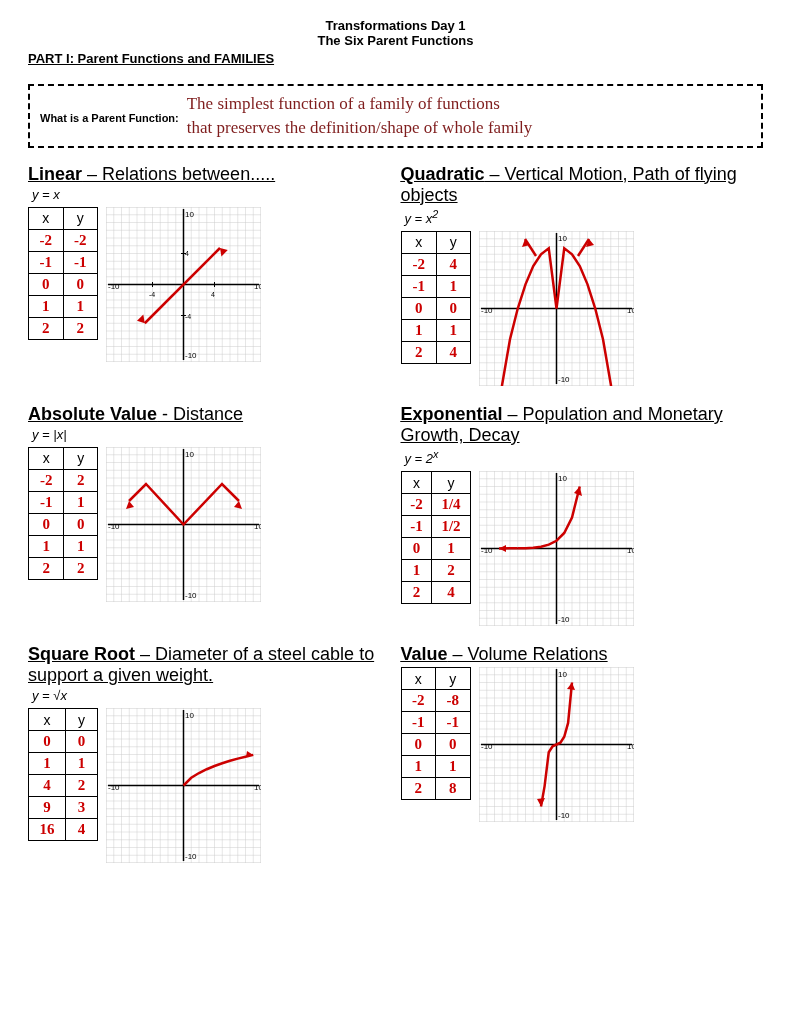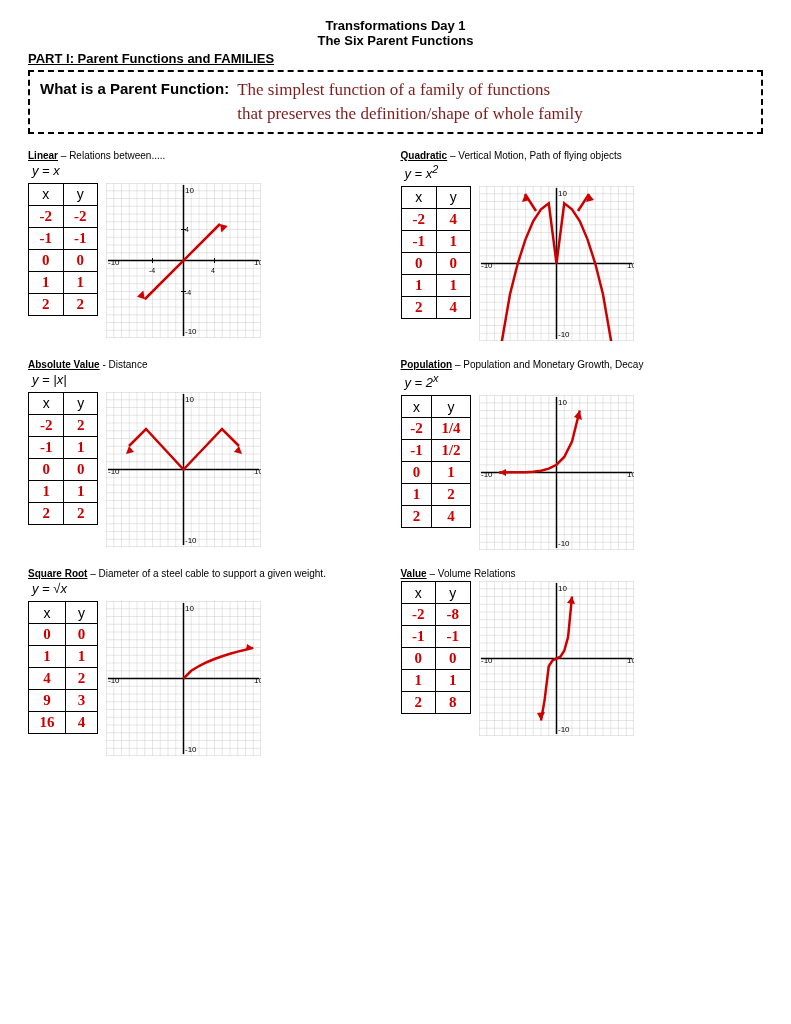--- a/index.html
+++ b/index.html
@@ -16,57 +16,58 @@
       text-align: center;
       margin-bottom: 3px;
     }
     .page-header .subtitle { font-weight: bold; font-size: 13px; }
     .page-header .title { font-weight: bold; font-size: 13px; }
 
     .part-header {
       font-weight: bold;
       font-size: 13px;
       text-decoration: underline;
-      margin-bottom: 4px;
+      margin-bottom: 18px;
     }
 
     .parent-def-box {
       border: 2px dashed #000;
       padding: 6px 10px;
       margin-bottom: 16px;
       display: flex;
       align-items: flex-start;
       gap: 8px;
     }
     .parent-def-label {
       font-weight: bold;
-      font-size: 15px;
+      font-size: 11px;
       white-space: nowrap;
-      margin-top: 2px;
+      margin-top: 20px;
     }
     .parent-def-text {
       font-family: 'Segoe Script', 'Comic Sans MS', cursive;
       color: #7f1d1d;
       font-size: 17px;
       line-height: 1.4;
     }
 
     .functions-grid {
       display: grid;
       grid-template-columns: 1fr 1fr;
       gap: 18px 10px;
     }
 
     .function-block {
       display: flex;
       flex-direction: column;
     }
     .function-title {
-      font-size: 10px;
+      font-size: 18px;
       margin-bottom: 2px;
+      text-decoration: underline;
     }
     .function-title .fname {
       text-decoration: underline;
       font-weight: bold;
     }
     .function-equation {
       font-style: italic;
       font-size: 13px;
       margin-bottom: 5px;
       margin-left: 4px;
@@ -449,21 +450,21 @@
 
           <polygon points="23,54 28,60 20,62" fill="#cc0000"></polygon>
           <polygon points="133,54 128,60 136,62" fill="#cc0000"></polygon>
         </svg>
       </div>
     </div>
   </div>
 
   <div class="function-block">
     <div class="function-title">
-      <span class="fname">Population</span><span> – Population and Monetary Growth, Decay</span>
+      <span class="fname">Exponential</span><span> – Population and Monetary Growth, Decay</span>
     </div>
     <div class="function-equation"><i>y</i> = 2<sup>x</sup></div>
     <div class="function-content">
       <table class="data-table">
         <tbody>
             <tr>
               <th>x</th>
               <th>y</th>
             </tr>
         <tr>

